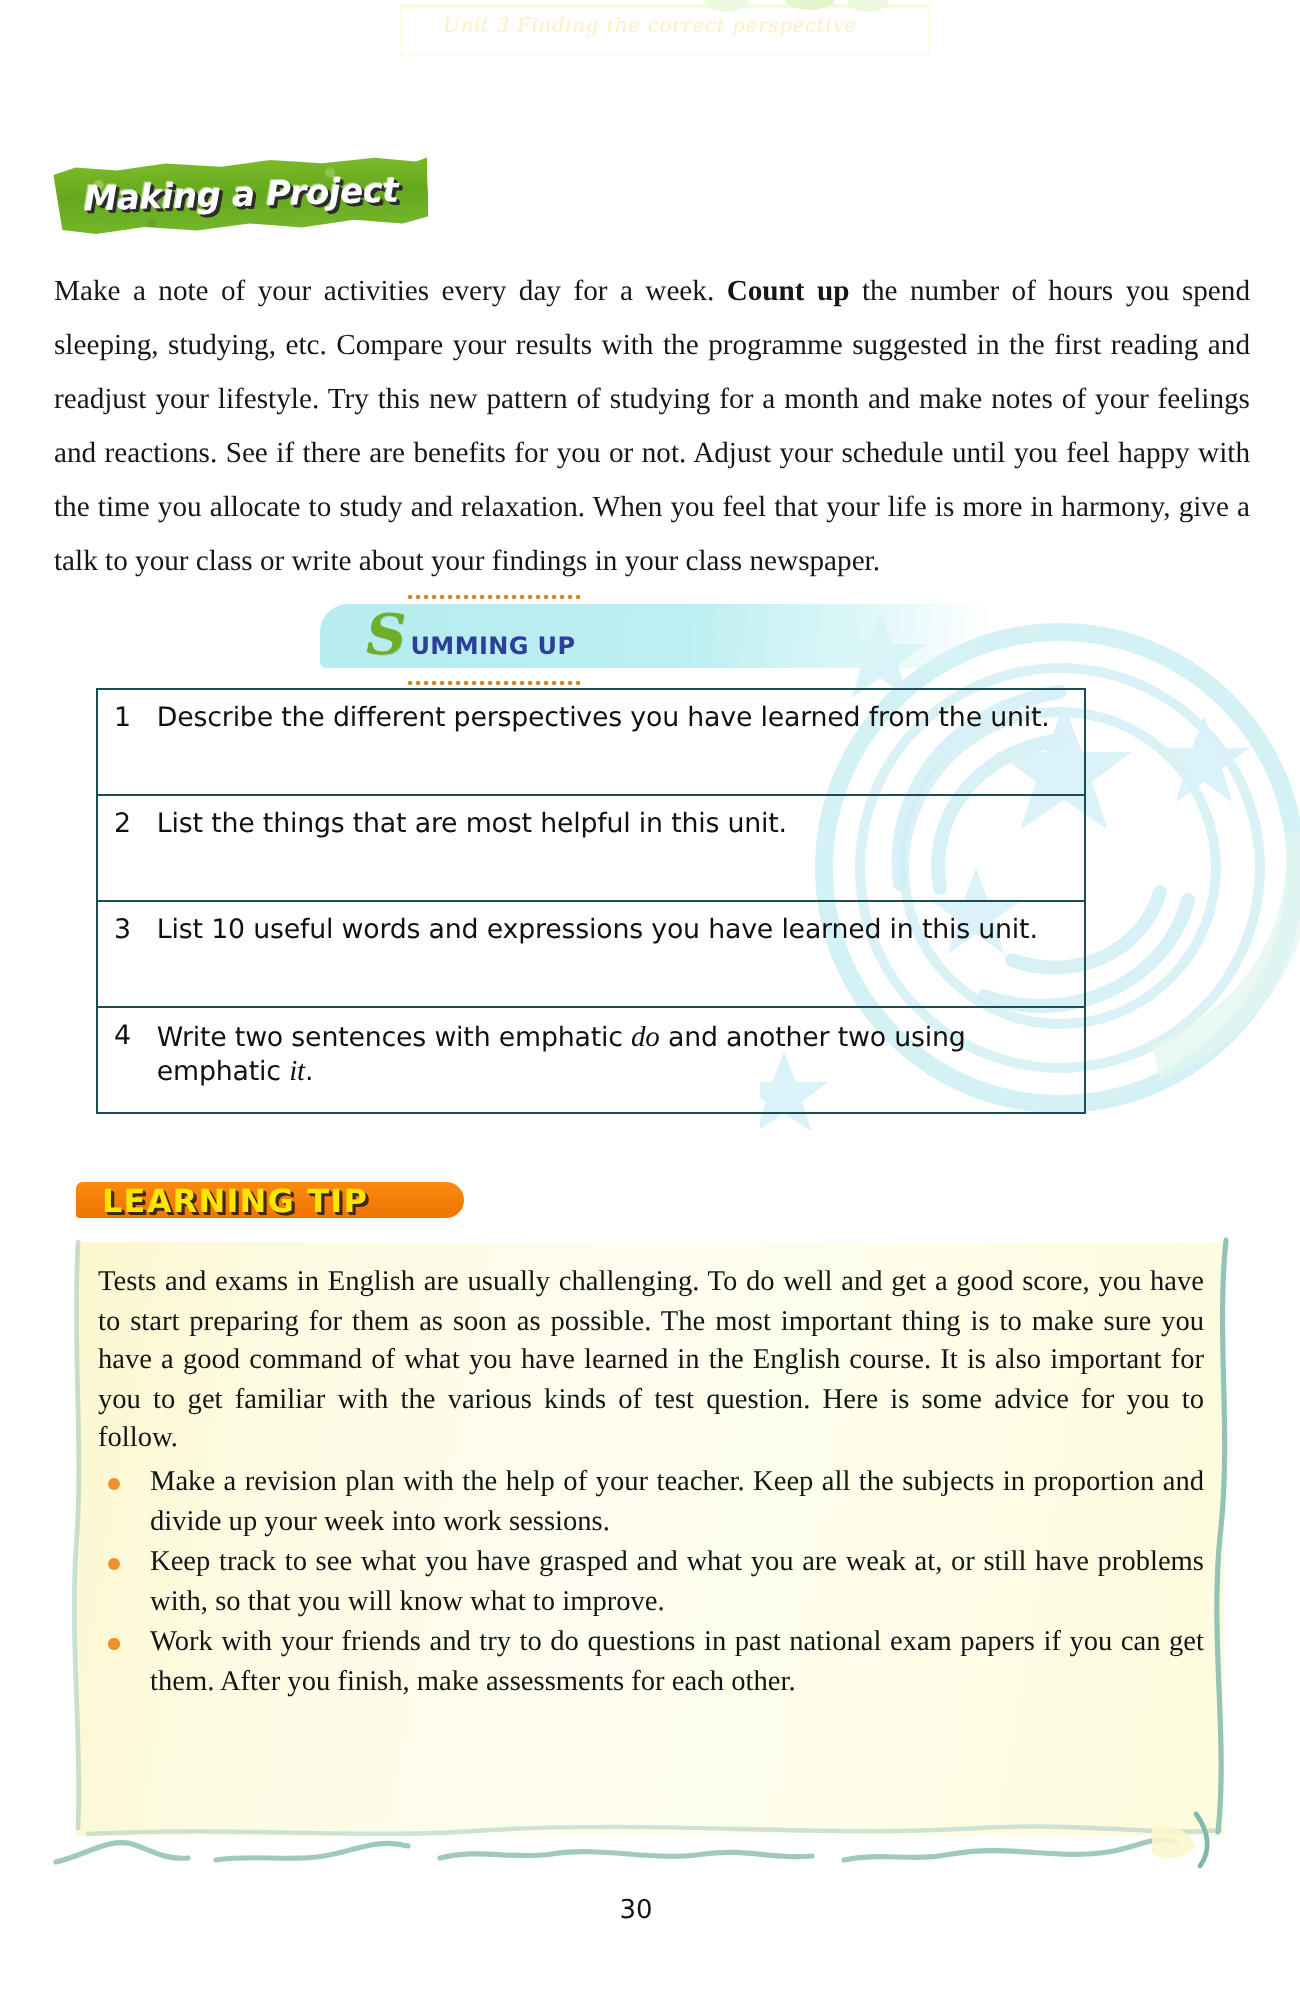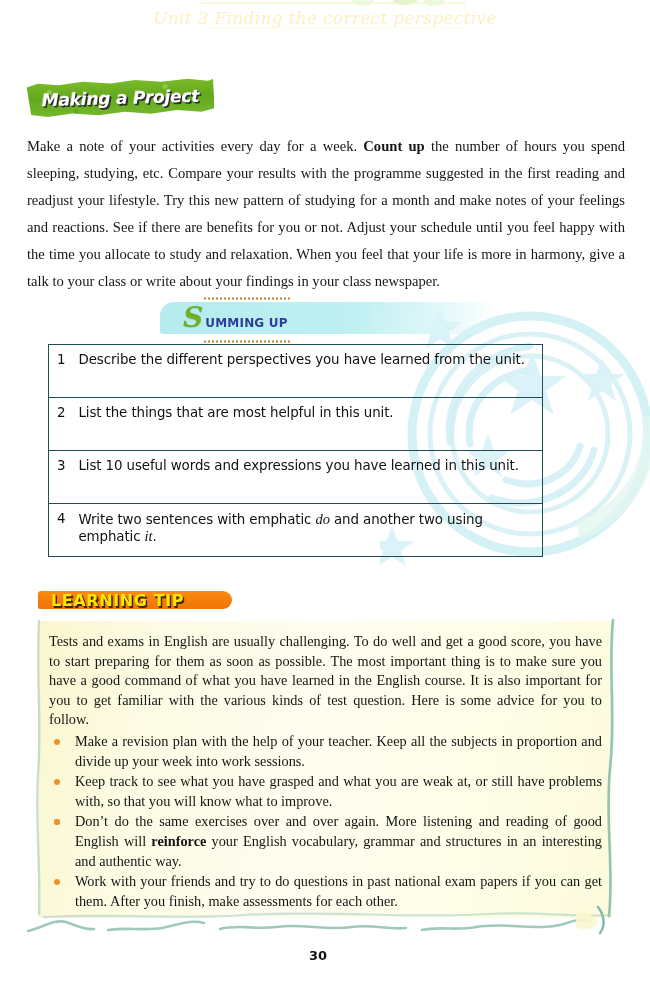--- a/index.html
+++ b/index.html
@@ -18,21 +18,21 @@
 
   
   .running-head {
     position: absolute;
     top: 8px;
     left: 0;
     width: 650px;
     text-align: center;
     font-family: "DejaVu Serif", serif;
     font-style: italic;
-    font-size: 17px;
+    font-size: 10px;
     letter-spacing: .3px;
     color: #fdf0c0;
     white-space: nowrap;
   }
   .head-rule {
     position: absolute;
     top: 2px;
     left: 200px;
     width: 265px;
     height: 26px;
@@ -281,21 +281,21 @@
     width: 615px;
     height: 40px;
   }
   .page-number {
     position: absolute;
     left: 0;
     top: 948px;
     width: 636px;
     text-align: center;
     font-family: "DejaVu Sans", sans-serif;
-    font-weight: bold;
+    font-weight: normal;
     font-size: 13px;
     color: #111111;
   }
 </style>
 </head>
 <body>
 
 <div>
   <div class="head-rule"></div>
   <div class="head-blob" style="left:352px;top:-6px;width:22px;height:12px;"></div>
@@ -391,24 +391,20 @@
     </li>
     <li>
       <span class="dot"></span>
       <span>Keep track to see what you have grasped and what you are weak at, or still have problems with, so that you will know what to improve.</span>
     </li>
     <li>
       <span class="dot"></span>
     </li>
     <li>
       <span class="dot"></span>
-      <span>Don’t do the same exercises over and over again. More listening and reading of good English will <b>reinforce</b> your English vocabulary, grammar and structures in an interesting and authentic way.</span>
-    </li>
-    <li>
-      <span class="dot"></span>
       <span>Work with your friends and try to do questions in past national exam papers if you can get them. After you finish, make assessments for each other.</span>
     </li>
   </ul>
 </div>
 
 <svg class="bottom-squiggle" width="615" height="40" viewBox="0 0 615 40">
   <g fill="none" stroke="#8fc0b5" stroke-width="2.6" stroke-linecap="round" opacity=".85">
     <path d="M8 26 C 24 22, 34 14, 46 17 C 56 20, 62 25, 74 24"></path>
     <path d="M88 25 C 108 22, 124 26, 142 23 C 158 20, 170 14, 184 18"></path>
     <path d="M200 24 C 220 19, 236 25, 256 22 C 282 18, 306 26, 332 22 C 352 19, 368 25, 386 23"></path>

